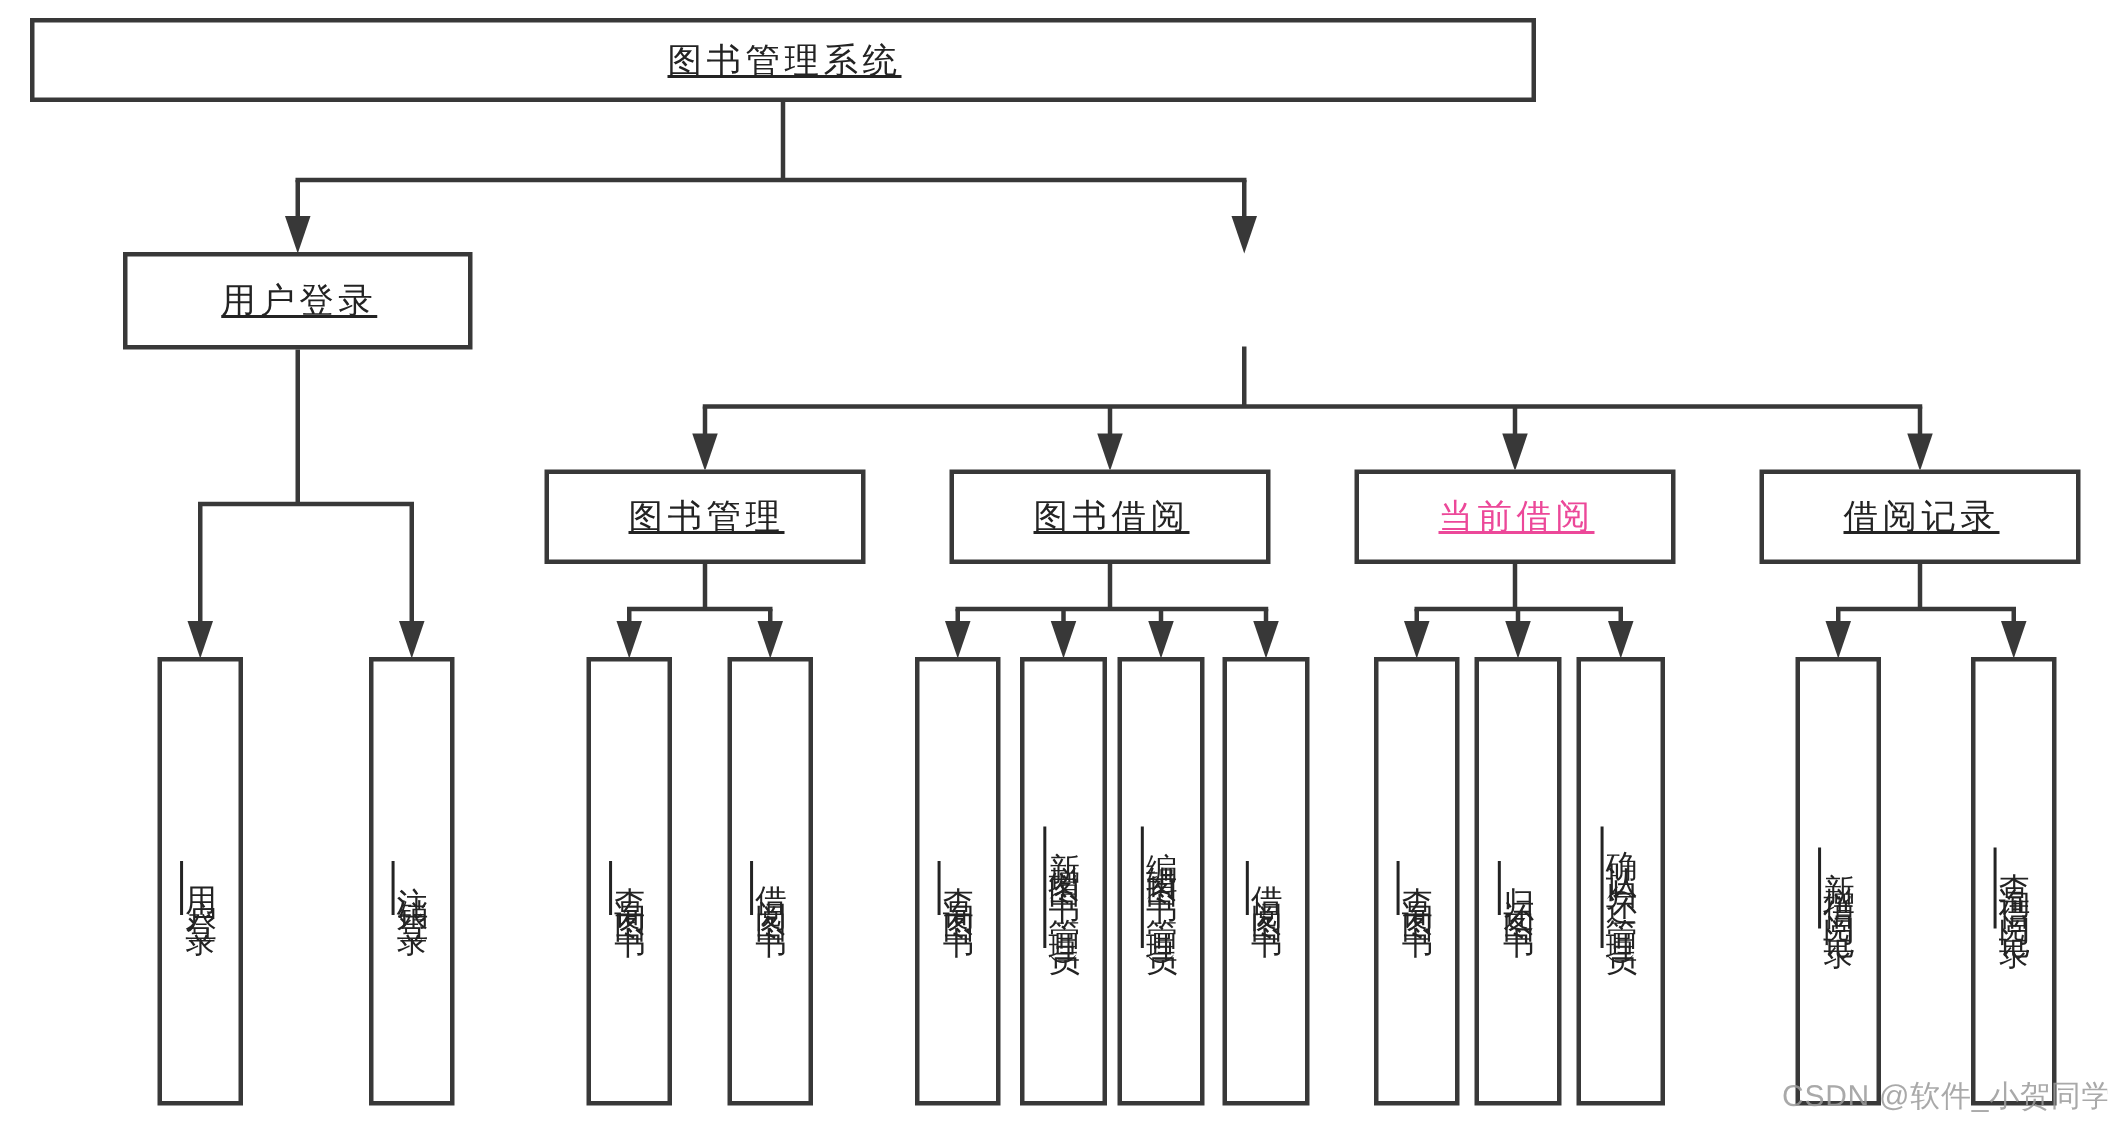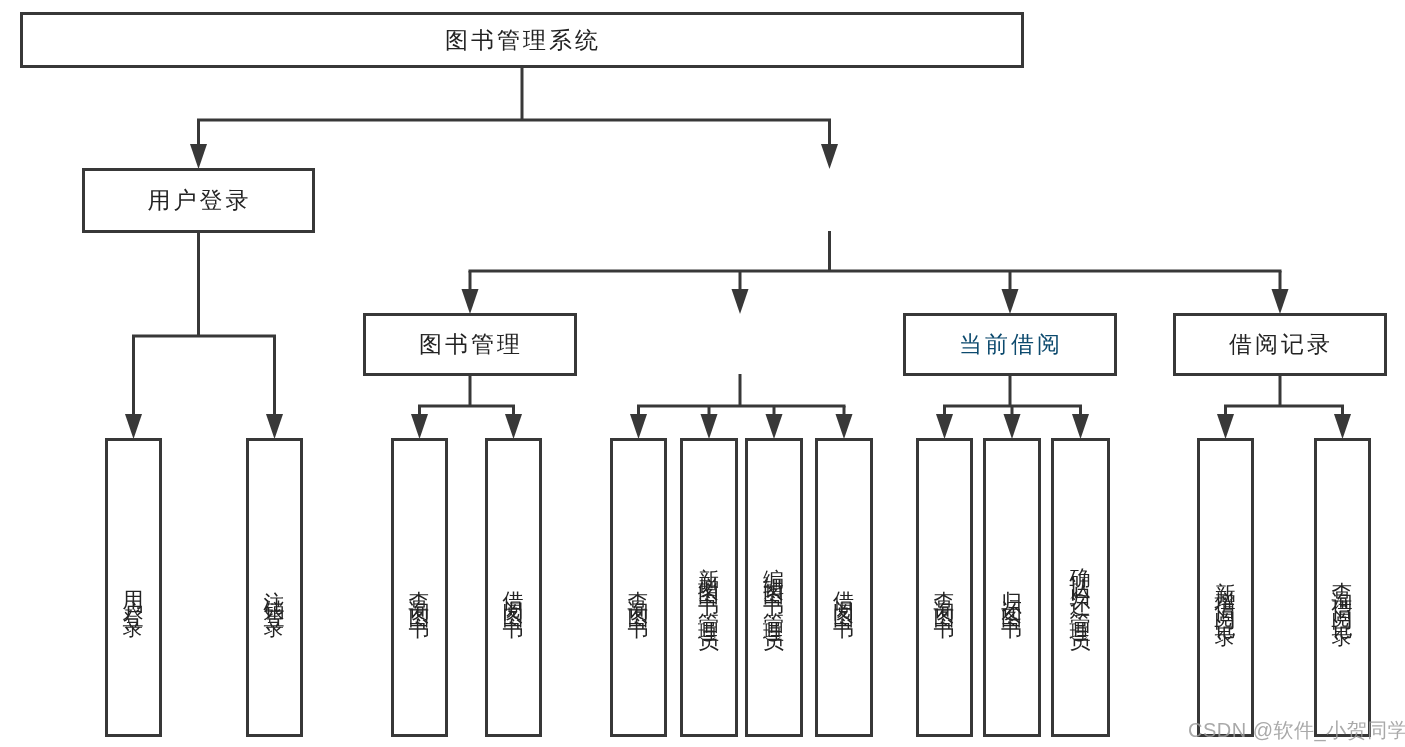--- a/index.html
+++ b/index.html
@@ -19,20 +19,21 @@
   }
   .node {
     position: absolute;
     box-sizing: border-box;
     background: #ffffff;
     border: 3px solid #383838;
     display: flex;
     align-items: center;
     justify-content: center;
     color: #232323;
+    text-decoration: underline;
   }
   .node.horizontal .node-label {
     font-size: 23px;
     letter-spacing: 3px;
     white-space: nowrap;
     transform: translateX(1px); 
   }
   .node.vertical .node-label {
     writing-mode: vertical-rl;
     text-orientation: mixed;
@@ -113,21 +114,24 @@
 
   <div class="node horizontal" style="left: 20px; top: 12px; width: 1004px; height: 56px; border-color: rgb(56, 56, 56); background: rgb(255, 255, 255); color: rgb(35, 35, 35);">
       <span class="node-label">图书管理系统</span>
     </div>
     <div class="node horizontal" style="left: 82px; top: 168px; width: 233px; height: 65px; border-color: rgb(56, 56, 56); background: rgb(255, 255, 255); color: rgb(35, 35, 35);">
       <span class="node-label">用户登录</span>
     </div>
     <div class="node horizontal" style="left: 363px; top: 313px; width: 214px; height: 63px; border-color: rgb(56, 56, 56); background: rgb(255, 255, 255); color: rgb(35, 35, 35);">
       <span class="node-label">图书管理</span>
     </div>
-    <div class="node horizontal" style="left: 903px; top: 313px; width: 214px; height: 63px; border-color: rgb(56, 56, 56); background: rgb(255, 255, 255); color: #0c4a6e;">
+    <div class="node horizontal" style="left: 633px; top: 313px; width: 214px; height: 63px; border-color: rgb(56, 56, 56); background: rgb(255, 255, 255); color: rgb(35, 35, 35);">
+      <span class="node-label">图书借阅</span>
+    </div>
+    <div class="node horizontal" style="left: 903px; top: 313px; width: 214px; height: 63px; border-color: rgb(56, 56, 56); background: rgb(255, 255, 255); color: #ec4899;">
       <span class="node-label">当前借阅</span>
     </div>
     <div class="node horizontal" style="left: 1173px; top: 313px; width: 214px; height: 63px; border-color: rgb(56, 56, 56); background: rgb(255, 255, 255); color: rgb(35, 35, 35);">
       <span class="node-label">借阅记录</span>
     </div>
     <div class="node vertical" style="left: 105px; top: 438px; width: 57px; height: 299px; border-color: rgb(56, 56, 56); background: rgb(255, 255, 255); color: rgb(35, 35, 35);">
       <span class="node-label">用户登录</span>
     </div>
     <div class="node vertical" style="left: 246px; top: 438px; width: 57px; height: 299px; border-color: rgb(56, 56, 56); background: rgb(255, 255, 255); color: rgb(35, 35, 35);">
       <span class="node-label">注销登录</span>

